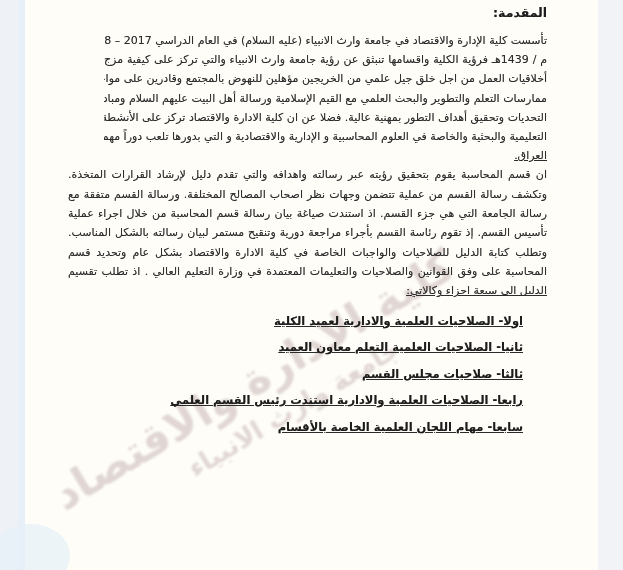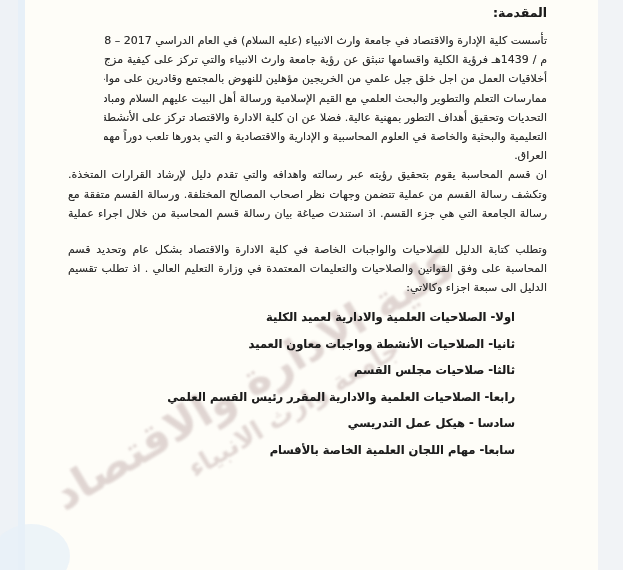--- a/index.html
+++ b/index.html
@@ -56,31 +56,31 @@
   .heading{
     margin-top:4px;
     font-size:12.5px;line-height:17px;
     font-weight:bold;
     color:var(--heading-ink);
     text-align:right;
   }
   .para{margin:0;padding:0;}
   .para-1{margin-top:10px;margin-left:36px;}
   .para-2{}
-  .para-3{margin-top:17px;}
+  .para-3{margin-top:1px;}
   .pline{
     font-size:11px;
     line-height:19.2px;height:19.2px;
     text-align:justify;
     text-align-last:justify;
     white-space:nowrap;
     overflow:hidden;
   }
-  .pline.last{text-align-last:right;}
-  .toc{margin-top:11px;margin-right:32px;}
+  .pline.last{text-align-last:right;text-decoration:underline;}
+  .toc{margin-top:11px;margin-right:24px;text-decoration:underline;}
   .toc-item{
     font-size:11.5px;font-weight:bold;
     color:var(--heading-ink);
     line-height:19px;height:19px;
     margin-bottom:7.5px;
     text-align:right;
     white-space:nowrap;
   }
 </style>
 </head>
@@ -108,31 +108,31 @@
       <div class="pline">ممارسات التعلم والتطوير والبحث العلمي مع القيم الإسلامية ورسالة أهل البيت عليهم السلام ومبادئ</div>
       <div class="pline">التحديات وتحقيق أهداف التطور بمهنية عالية. فضلا عن ان كلية الادارة والاقتصاد تركز على الأنشطة</div>
       <div class="pline">التعليمية والبحثية والخاصة في العلوم المحاسبية و الإدارية والاقتصادية و التي بدورها تلعب دوراً مهما</div>
       <div class="pline last">العراق.</div>
     </div>
 
     <div class="para para-2">
       <div class="pline">ان قسم المحاسبة يقوم بتحقيق رؤيته عبر رسالته واهدافه والتي تقدم دليل لإرشاد القرارات المتخذة.</div>
       <div class="pline">وتكشف رسالة القسم من عملية تتضمن وجهات نظر اصحاب المصالح المختلفة. ورسالة القسم متفقة مع</div>
       <div class="pline">رسالة الجامعة التي هي جزء القسم. اذ استندت صياغة بيان رسالة قسم المحاسبة من خلال اجراء عملية</div>
+      <div class="pline">تأسيس القسم. إذ تقوم رئاسة القسم بأجراء مراجعة دورية وتنقيح مستمر لبيان رسالته بالشكل المناسب.</div>
     </div>
 
     <div class="para para-3">
       <div class="pline">وتطلب كتابة الدليل للصلاحيات والواجبات الخاصة في كلية الادارة والاقتصاد بشكل عام وتحديد قسم</div>
       <div class="pline">المحاسبة على وفق القوانين والصلاحيات والتعليمات المعتمدة في وزارة التعليم العالي . اذ تطلب تقسيم</div>
       <div class="pline last">الدليل الى سبعة اجزاء وكالاتي:</div>
     </div>
 
     <div class="toc">
       <div class="toc-item">اولا- الصلاحيات العلمية والادارية لعميد الكلية</div>
-      <div class="toc-item">ثانيا- الصلاحيات الأنشطة وواجبات معاون العميد</div>
+      <div class="toc-item">ثانيا- الصلاحيات العلمية التعلم معاون العميد</div>
       <div class="toc-item">ثالثا- صلاحيات مجلس القسم</div>
-      <div class="toc-item">رابعا- الصلاحيات العلمية والادارية المقرر رئيس القسم العلمي</div>
-      <div class="toc-item">سادسا - هيكل عمل التدريسي</div>
+      <div class="toc-item">رابعا- الصلاحيات العلمية والادارية استندت رئيس القسم العلمي</div>
       <div class="toc-item">سابعا- مهام اللجان العلمية الخاصة بالأقسام</div>
     </div>
 
   </div>
 </div>
 
 </body></html>

